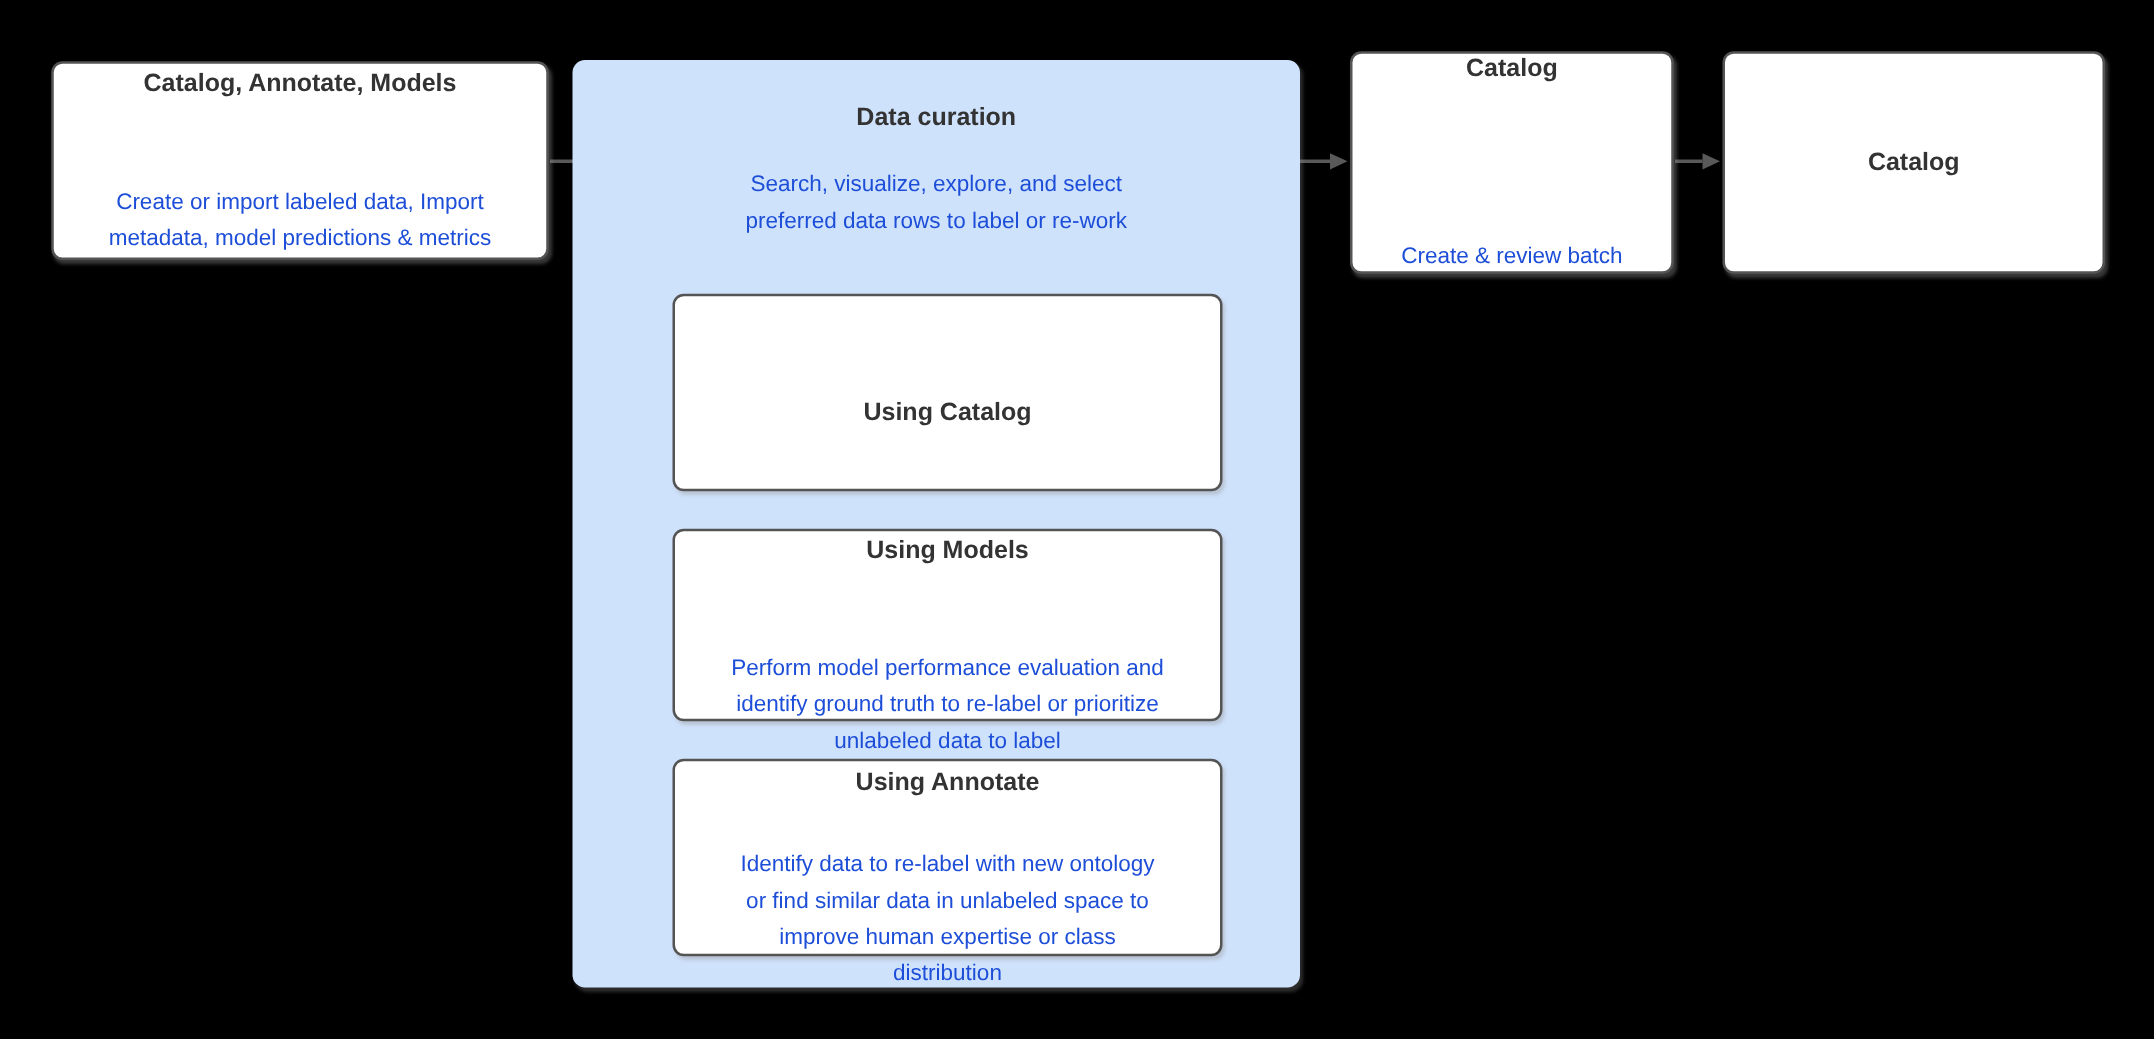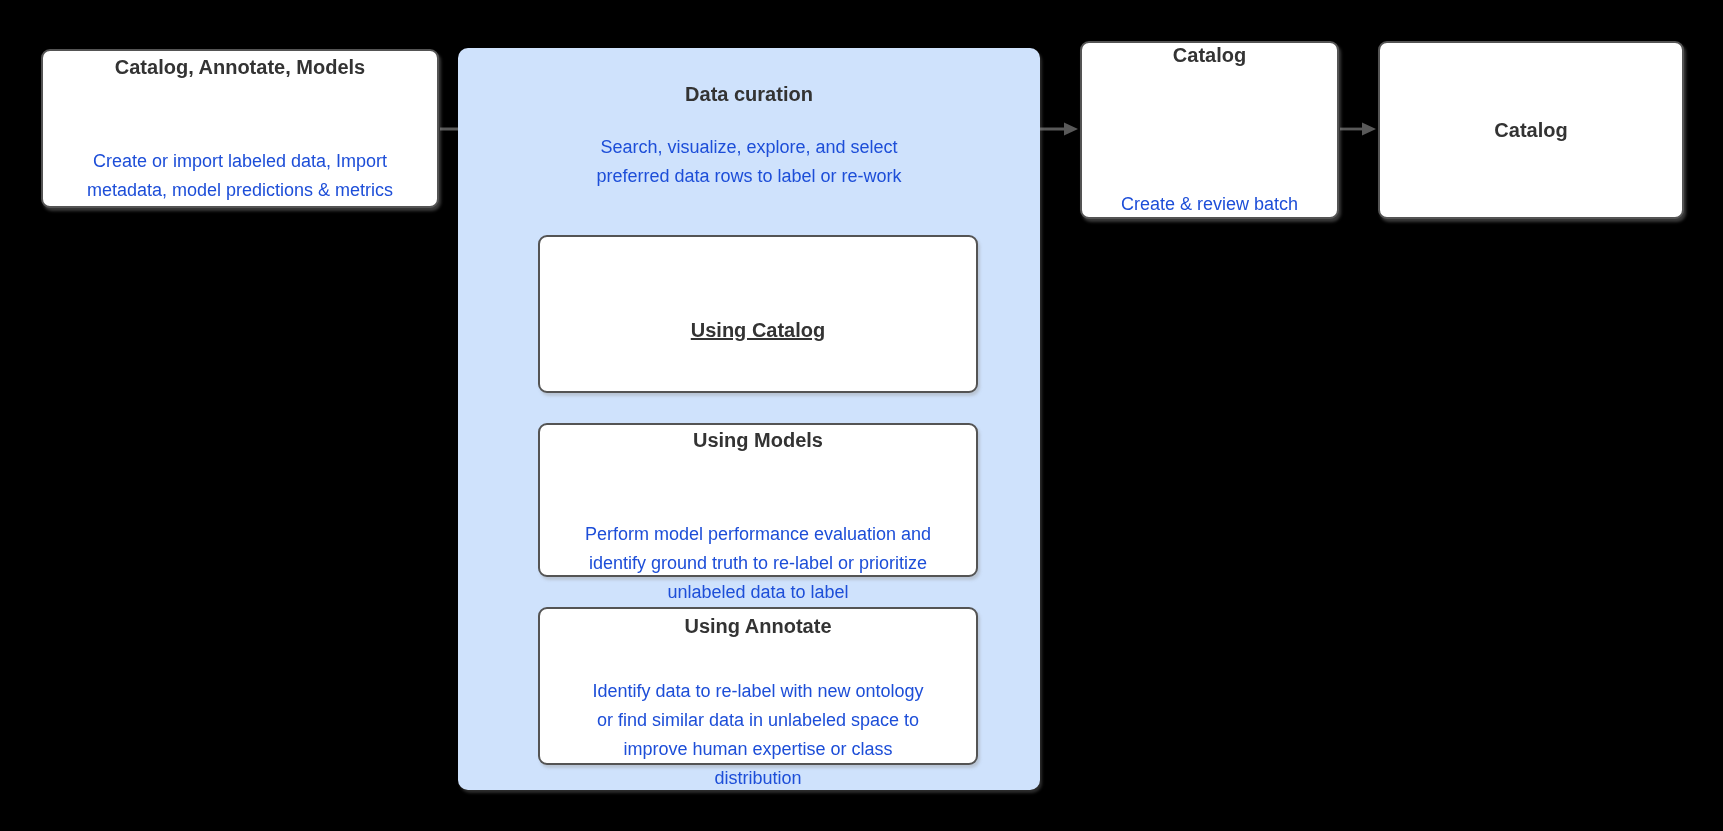--- a/index.html
+++ b/index.html
@@ -106,21 +106,21 @@
 
   <div class="node" style="left:41px; top:49px; width:398px; height:159px;">
     <div class="node-title">Catalog, Annotate, Models</div>
     <div class="node-body">Create or import labeled data, Import<br>metadata, model predictions &amp; metrics</div>
   </div>
 
   <div class="container-blue">
     <div class="node-title">Data curation</div>
     <div class="node-body">Search, visualize, explore, and select<br>preferred data rows to label or re-work</div>
 
-    <div class="node sub-node" style="top:187px; height:158px;text-decoration:underline;">
+    <div class="node sub-node" style="top:187px; height:158px;">
       <div class="node-title">Using Catalog</div>
     </div>
 
     <div class="node sub-node" style="top:559px; height:158px;">
       <div class="node-title">Using Annotate</div>
       <div class="node-body gap-none">Identify data to re-label with new ontology<br>or find similar data in unlabeled space to<br>improve human expertise or class<br>distribution</div>
     </div>
 
     <div class="node sub-node" style="top:375px; height:154px;">
       <div class="node-title">Using Models</div>

